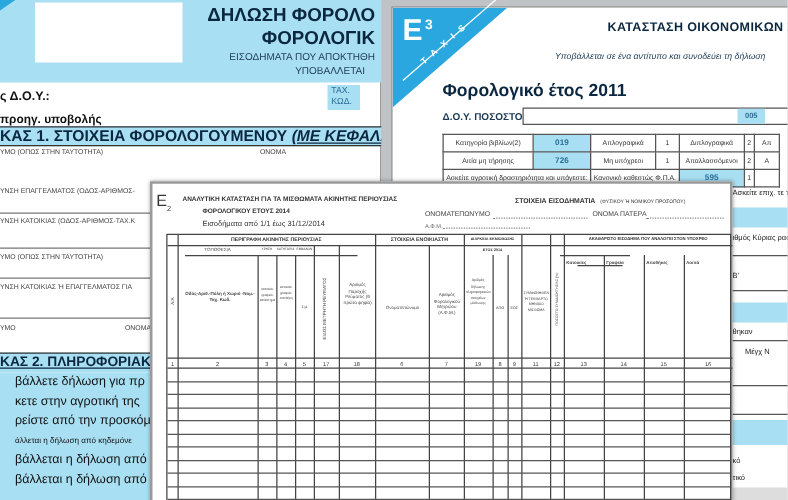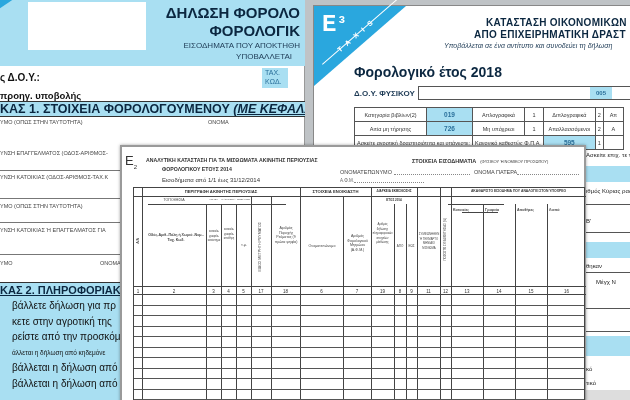--- a/index.html
+++ b/index.html
@@ -26,21 +26,21 @@
   .e1-onoma { position: absolute; font-size: 5.5px; color: #444; }
   .e1-sec2 { position: absolute; left: 20px; top: 290px; width: 130px; height: 16px; background: #a9dff2; border-top: 1px solid #333; font-size: 11px; font-weight: bold; color: #0b2740; line-height: 15px; white-space: nowrap; overflow: hidden; text-decoration: underline; }
   .e1-info { position: absolute; left: 20px; top: 306px; width: 130px; height: 120px; background: #a9dff2; }
   .e1-info div { font-size: 10px; line-height: 15.5px; white-space: nowrap; overflow: hidden; color: #111; padding-left: 12px; }
   .e1-info div.small { font-size: 6.5px; }
 
   
   .form-e3 { position: absolute; left: 313px; top: 5px; width: 330px; height: 410px; background: #fff; border: 1px solid #888; }
   .e3-corner { position: absolute; left: 0; top: 0; width: 92px; height: 80px; background: #2aa7de; clip-path: polygon(0 0, 100% 0, 0 100%); }
   .e3-corner-line { position: absolute; left: 8px; top: 58px; width: 100px; height: 1px; background: #fff; transform: rotate(-41deg); transform-origin: left top; }
-  .e3-logo { position: absolute; left: 8px; top: 5px; font-size: 24px; font-weight: bold; color: #fff; font-family: Liberation Mono, monospace; }
+  .e3-logo { position: absolute; left: 8px; top: 5px; font-size: 24px; font-weight: bold; color: #fff; }
   .e3-logo sup { font-size: 11px; vertical-align: top; position: relative; top: 3px; margin-left: 2px; }
   .e3-taxis { position: absolute; left: 22px; top: 42px; font-size: 7px; font-weight: bold; color: #fff; letter-spacing: 6px; transform: rotate(-41deg); transform-origin: left top; white-space: nowrap; }
   .e3-title1 { position: absolute; left: 172px; top: 11px; font-size: 10px; font-weight: bold; color: #0b2740; white-space: nowrap; letter-spacing: 0.3px; }
   .e3-title2 { position: absolute; left: 160px; top: 23px; font-size: 10px; font-weight: bold; color: #0b2740; white-space: nowrap; letter-spacing: 0.3px; }
   .e3-sub { position: absolute; left: 130px; top: 36px; font-size: 7px; font-style: italic; color: #1d3a55; white-space: nowrap; }
   .e3-year { position: absolute; left: 40px; top: 58px; font-size: 14px; font-weight: bold; color: #0b2740; white-space: nowrap; }
   .e3-doy { position: absolute; left: 40px; top: 83px; font-size: 8px; font-weight: bold; color: #1d3a55; white-space: nowrap; }
   .e3-doy-box { position: absolute; left: 104px; top: 80px; width: 230px; height: 14px; border: 1px solid #555; }
   .e3-doy-code { position: absolute; left: 276px; top: 81px; width: 22px; height: 12px; background: #a9dff2; font-size: 6px; font-weight: bold; color: #2a6f9a; text-align: center; line-height: 12px; }
   table.e3-tbl { position: absolute; left: 40px; top: 101px; border-collapse: collapse; }
@@ -121,24 +121,23 @@
     <div>βάλλεται η δήλωση από</div>
   </div>
 </div>
 
 <div class="form-e3">
   <div class="e3-corner"></div>
   <div class="e3-corner-line"></div>
   <div class="e3-logo"><span>E</span><sup>3</sup></div>
   <div class="e3-taxis">TAXIS</div>
   <div class="e3-title1">ΚΑΤΑΣΤΑΣΗ ΟΙΚΟΝΟΜΙΚΩΝ Σ</div>
-  <div class="e3-title2">ΑΠΟ ΕΠΙΧΕΙΡΗΜΑΤΙΚΗ ΔΡΑΣΤ</div>
   <div class="e3-sub">Υποβάλλεται σε ένα αντίτυπο και συνοδεύει τη δήλωση</div>
-  <div class="e3-year">Φορολογικό έτος 2018</div>
-  <div class="e3-doy">Δ.Ο.Υ. ΦΥΣΙΚΟΥ</div>
+  <div class="e3-year">Φορολογικό έτος 2011</div>
+  <div class="e3-doy">Δ.Ο.Υ. ΠΟΣΟΣΤΟ</div>
   <div class="e3-doy-box"></div>
   <div class="e3-doy-code">005</div>
 
   <table class="e3-tbl">
     <tbody>
         <tr>
       <td style="width:72px">Κατηγορία βιβλίων(2)</td>
       <td class="code">019</td>
       <td style="width:52px">Απλογραφικά</td>
       <td>1</td>

